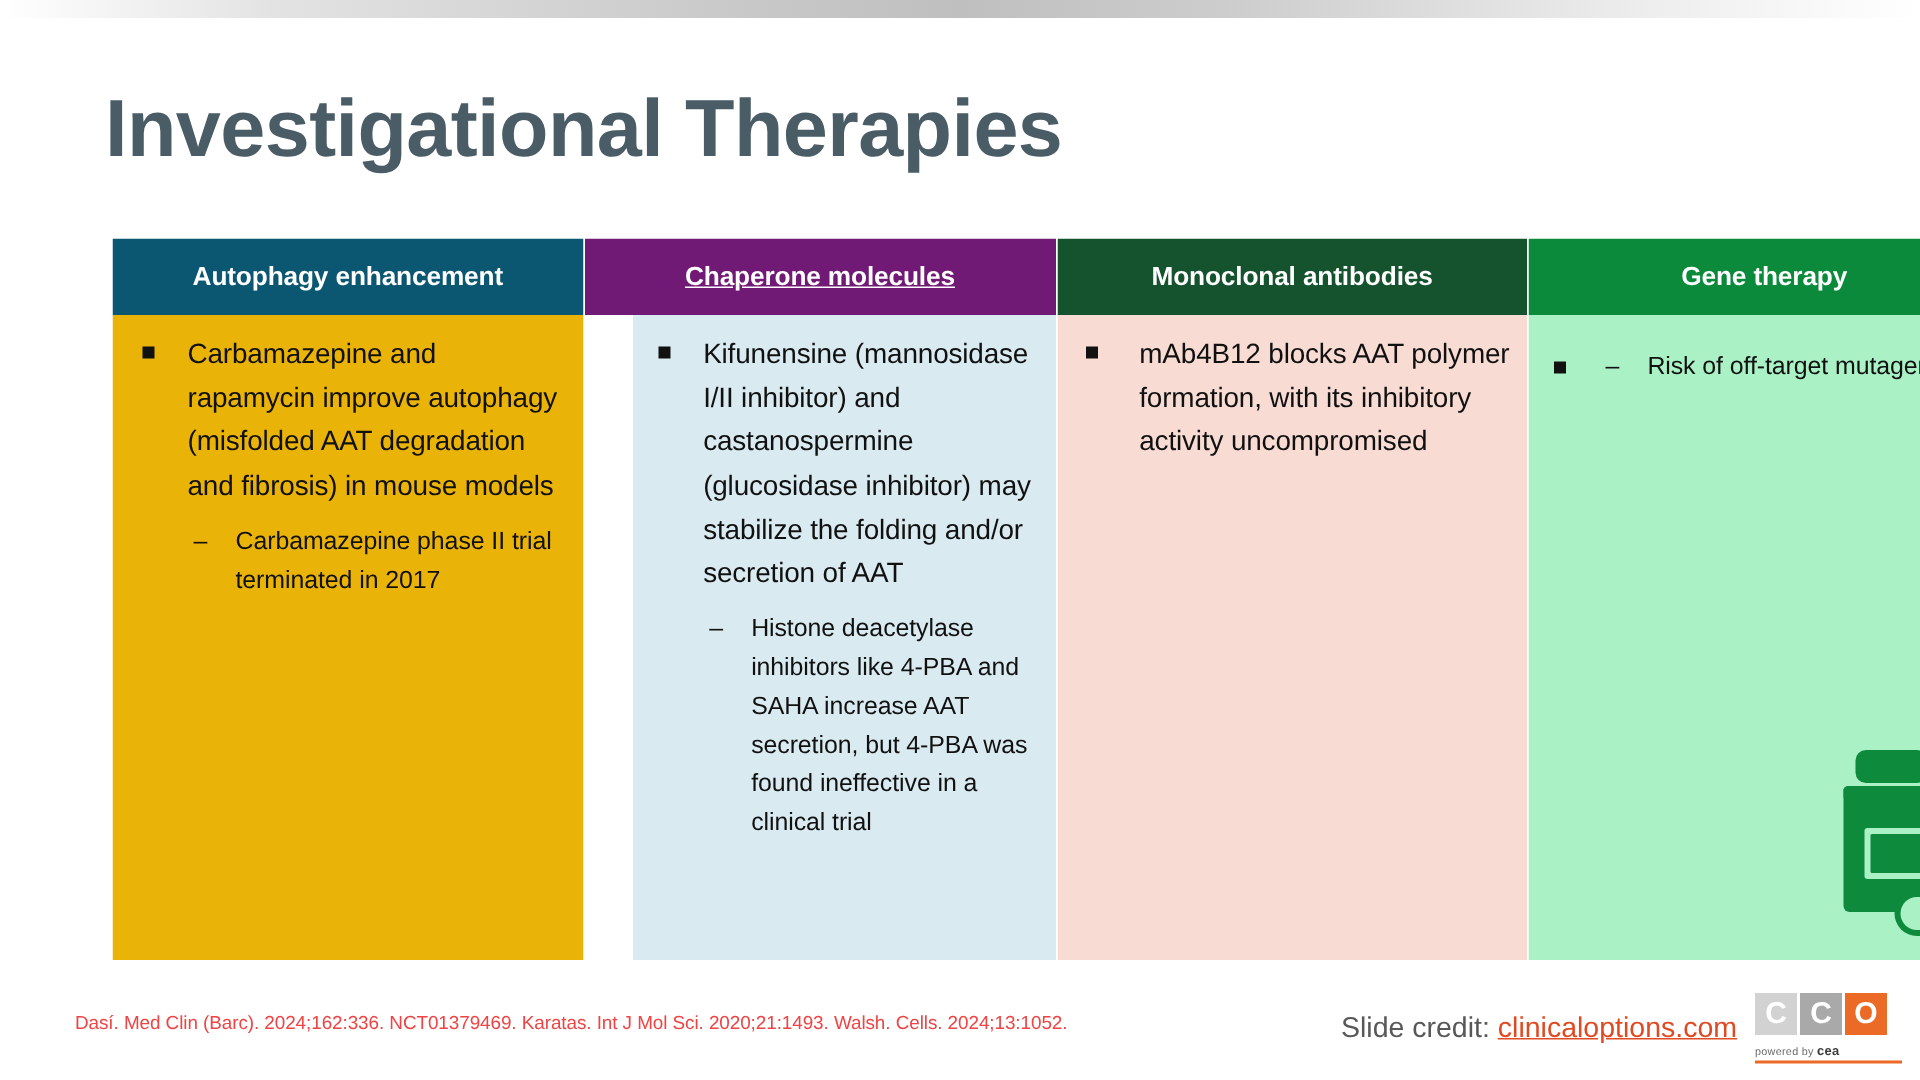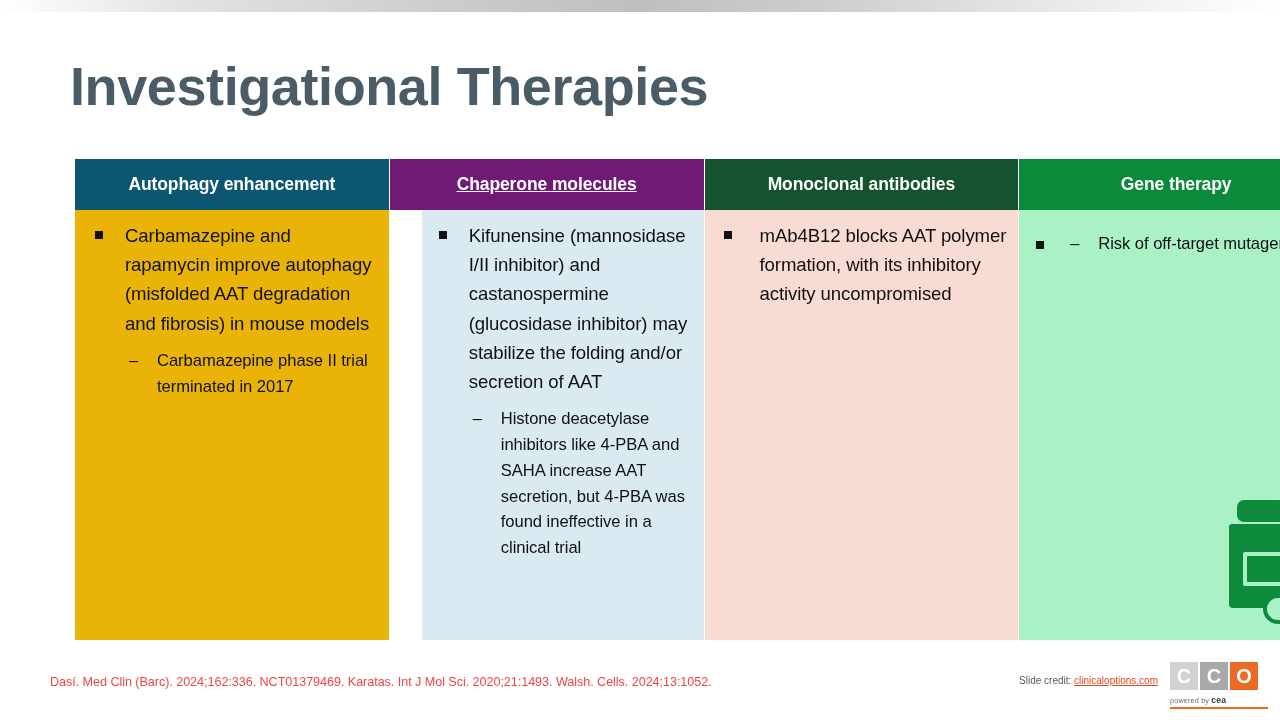--- a/index.html
+++ b/index.html
@@ -147,21 +147,21 @@
     font-size: 12.6px;
     color: #ef4444;
     letter-spacing: -0.05px;
     white-space: nowrap;
   }
 
   .footer-credit {
     position: absolute;
     right: 122px;
     top: 675px;
-    font-size: 10px;
+    font-size: 19px;
     color: #585858;
     white-space: nowrap;
   }
 
   .footer-credit a,
   .footer-credit .link {
     color: #e04a22;
     text-decoration: underline;
   }
 

